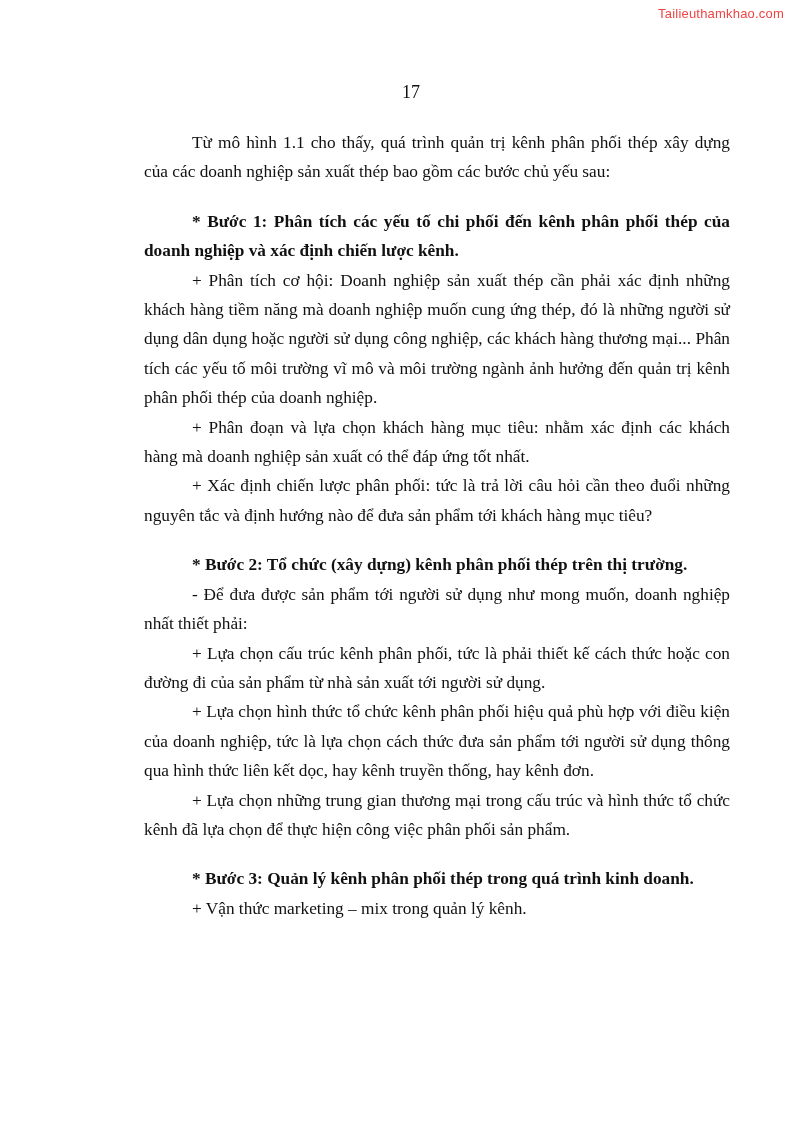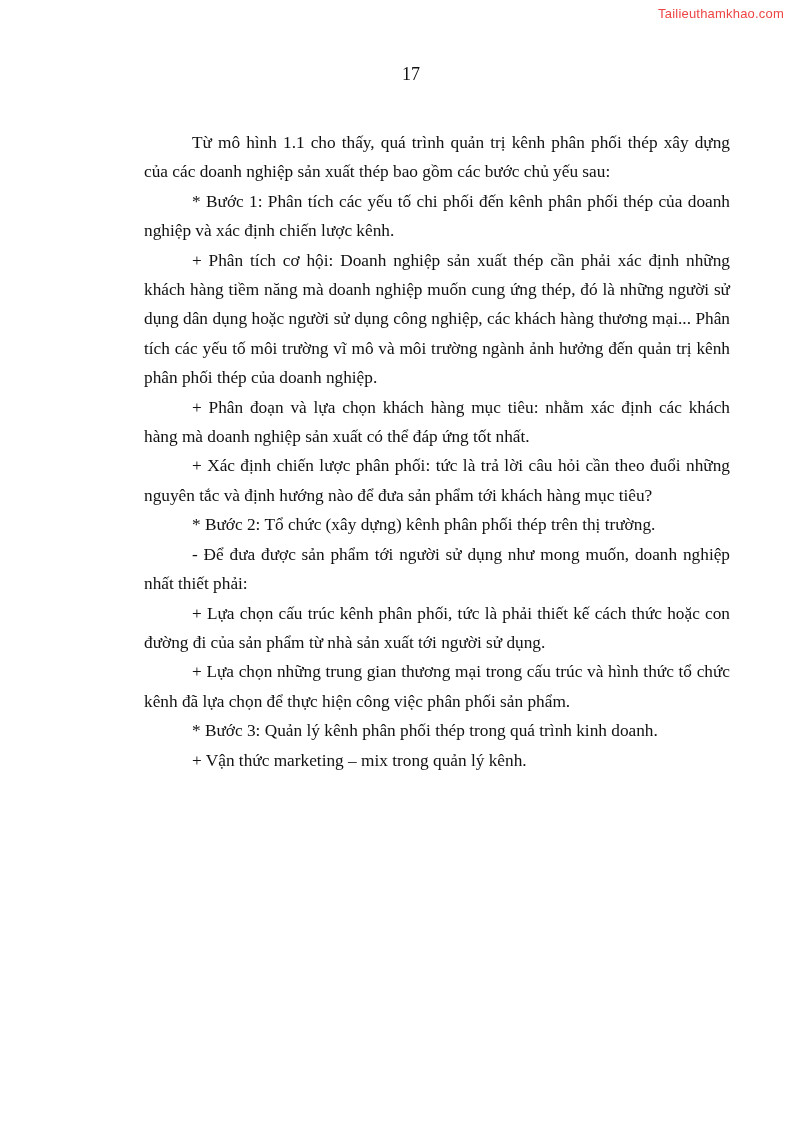--- a/index.html
+++ b/index.html
@@ -3,46 +3,47 @@
 <meta charset="utf-8">
 <style>
   html, body { margin: 0; padding: 0; background: #ffffff; }
   body { width: 794px; height: 1123px; position: relative; overflow: hidden; }
   .watermark {
     position: absolute; top: 6px; right: 10px;
     font-family: "Liberation Sans", sans-serif; font-size: 13px;
     color: #ef4444; letter-spacing: 0.2px;
   }
   .page-number {
-    position: absolute; top: 64px; left: 0; width: 100%;
+    position: absolute; top: 82px; left: 0; width: 100%;
     text-align: center;
     font-family: "Liberation Serif", serif; font-size: 18px; color: #111;
     padding-left: 28px; box-sizing: border-box;
   }
   .content {
     position: absolute; top: 128px; left: 144px; width: 586px;
     font-family: "Liberation Serif", serif; font-size: 17.3px;
     line-height: 29.4px; color: #111;
     text-align: justify;
   }
   .content p { margin: 0; text-indent: 48px; }
-  .content p.bold { font-weight: normal; }
+  .content p.bold { font-weight: bold; margin-top: 20px; }
 </style>
 </head>
 <body>
 
 <div class="watermark">Tailieuthamkhao.com</div>
 
 <div class="page-number">17</div>
 
 <div class="content">
   <p>Từ mô hình 1.1 cho thấy, quá trình quản trị kênh phân phối thép xây dựng của các doanh nghiệp sản xuất thép bao gồm các bước chủ yếu sau:</p>
   <p class="bold">* Bước 1: Phân tích các yếu tố chi phối đến kênh phân phối thép của doanh nghiệp và xác định chiến lược kênh.</p>
   <p>+ Phân tích cơ hội: Doanh nghiệp sản xuất thép cần phải xác định những khách hàng tiềm năng mà doanh nghiệp muốn cung ứng thép, đó là những người sử dụng dân dụng hoặc người sử dụng công nghiệp, các khách hàng thương mại... Phân tích các yếu tố môi trường vĩ mô và môi trường ngành ảnh hưởng đến quản trị kênh phân phối thép của doanh nghiệp.</p>
   <p>+ Phân đoạn và lựa chọn khách hàng mục tiêu: nhằm xác định các khách hàng mà doanh nghiệp sản xuất có thể đáp ứng tốt nhất.</p>
   <p>+ Xác định chiến lược phân phối: tức là trả lời câu hỏi cần theo đuổi những nguyên tắc và định hướng nào để đưa sản phẩm tới khách hàng mục tiêu?</p>
   <p class="bold">* Bước 2: Tổ chức (xây dựng) kênh phân phối thép trên thị trường.</p>
   <p>- Để đưa được sản phẩm tới người sử dụng như mong muốn, doanh nghiệp nhất thiết phải:</p>
   <p>+ Lựa chọn cấu trúc kênh phân phối, tức là phải thiết kế cách thức hoặc con đường đi của sản phẩm từ nhà sản xuất tới người sử dụng.</p>
+  <p>+ Lựa chọn hình thức tổ chức kênh phân phối hiệu quả phù hợp với điều kiện của doanh nghiệp, tức là lựa chọn cách thức đưa sản phẩm tới người sử dụng thông qua hình thức liên kết dọc, hay kênh truyền thống, hay kênh đơn.</p>
   <p>+ Lựa chọn những trung gian thương mại trong cấu trúc và hình thức tổ chức kênh đã lựa chọn để thực hiện công việc phân phối sản phẩm.</p>
   <p class="bold">* Bước 3: Quản lý kênh phân phối thép trong quá trình kinh doanh.</p>
   <p>+ Vận thức marketing – mix trong quản lý kênh.</p>
 </div>
 
 </body></html>

